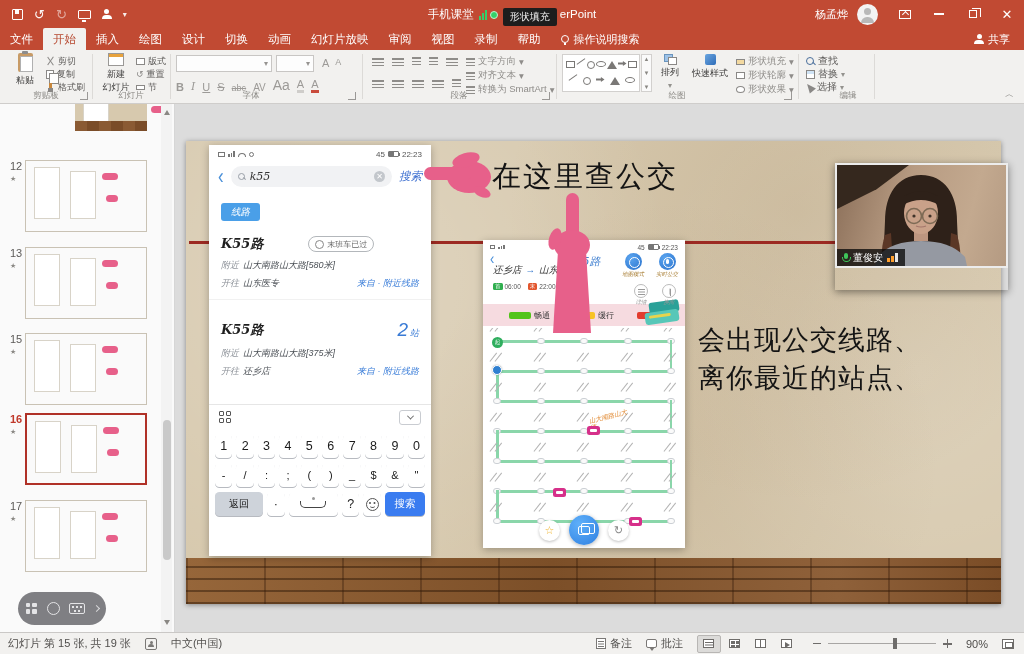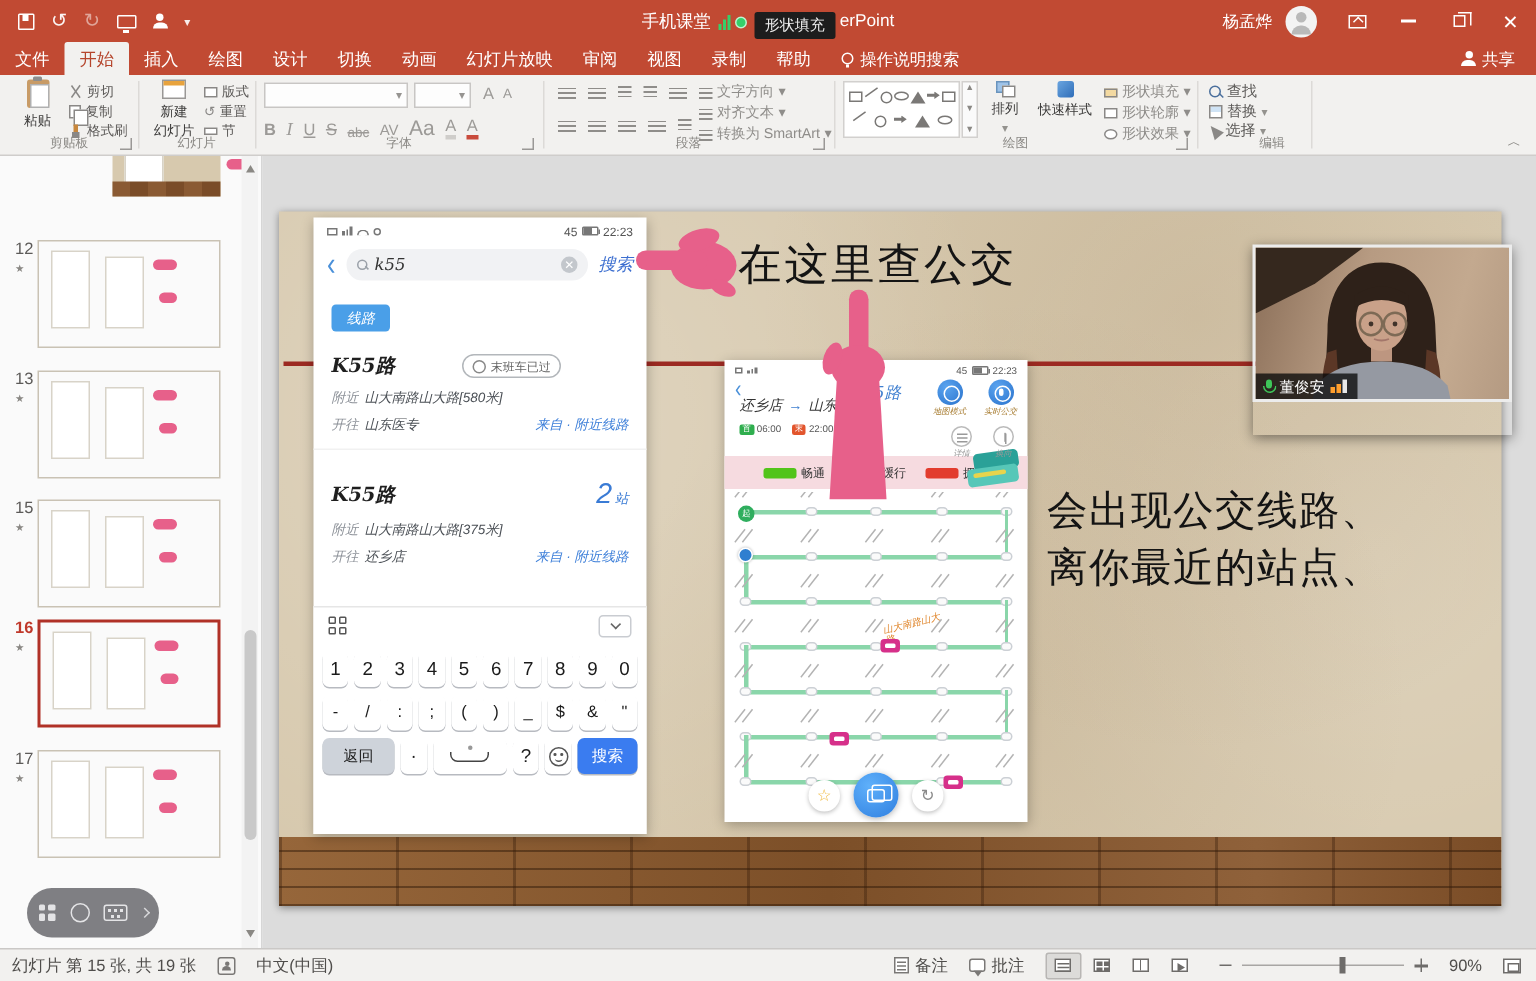--- a/index.html
+++ b/index.html
@@ -462,21 +462,21 @@
         <span>B</span>
         <span>I</span>
         <span>U</span>
         <span>S</span>
         <span>abc</span>
         <span>AV</span>
         <span>Aa</span>
         <span>A</span>
         <span>A</span>
       </div>
-    <div class="glabel" style="left:170px;width:192px;">字体</div>
+    <div class="glabel" style="left:155px;width:192px;">字体</div>
     <div class="launch" style="left:348px;"></div>
     <div class="gdiv" style="left:362px;"></div>
 
     <div class="prow" style="left:372px;top:7px;">
       <span class="ic-lines"></span>
       <span class="ic-lines"></span>
       <span class="ic-lines sm"></span>
       <span class="ic-lines sm"></span>
       <span class="ic-lines"></span>
     </div>
@@ -817,21 +817,21 @@
           <span class="ptag">
               <span class="sw" style="background:#e2552d">末</span>
               <span>22:00</span>
             </span>
           <span class="ptag">
               <span class="sw" style="background:#2b3f8c">票</span>
               <span>2元</span>
             </span>
         </div>
         <div class="p2-legend">
-          <span style="display:flex;gap:13px;">
+          <span style="display:flex;gap:23px;">
               <span class="leg">
               <span class="lsw" style="background: rgb(82, 196, 26);"></span>
               <span>畅通</span>
             </span>
               <span class="leg">
               <span class="lsw" style="background: rgb(247, 195, 37);"></span>
               <span>缓行</span>
             </span>
               <span class="leg">
               <span class="lsw" style="background: rgb(226, 60, 46);"></span>

